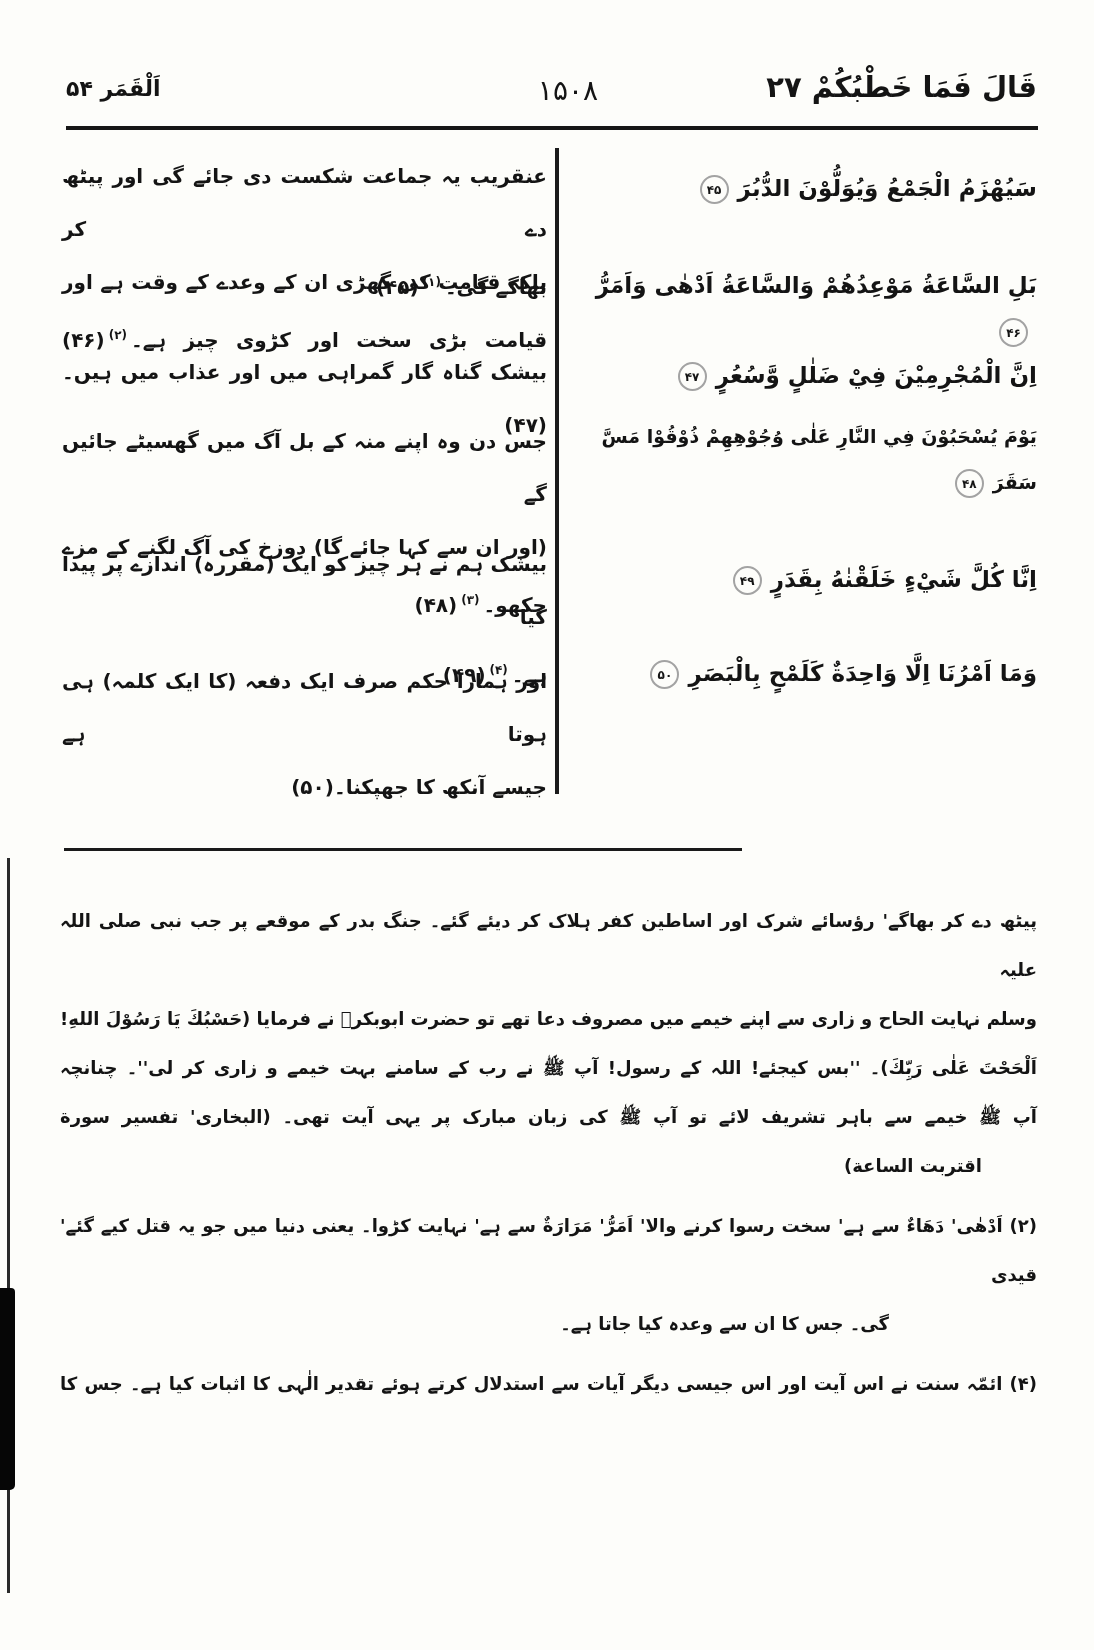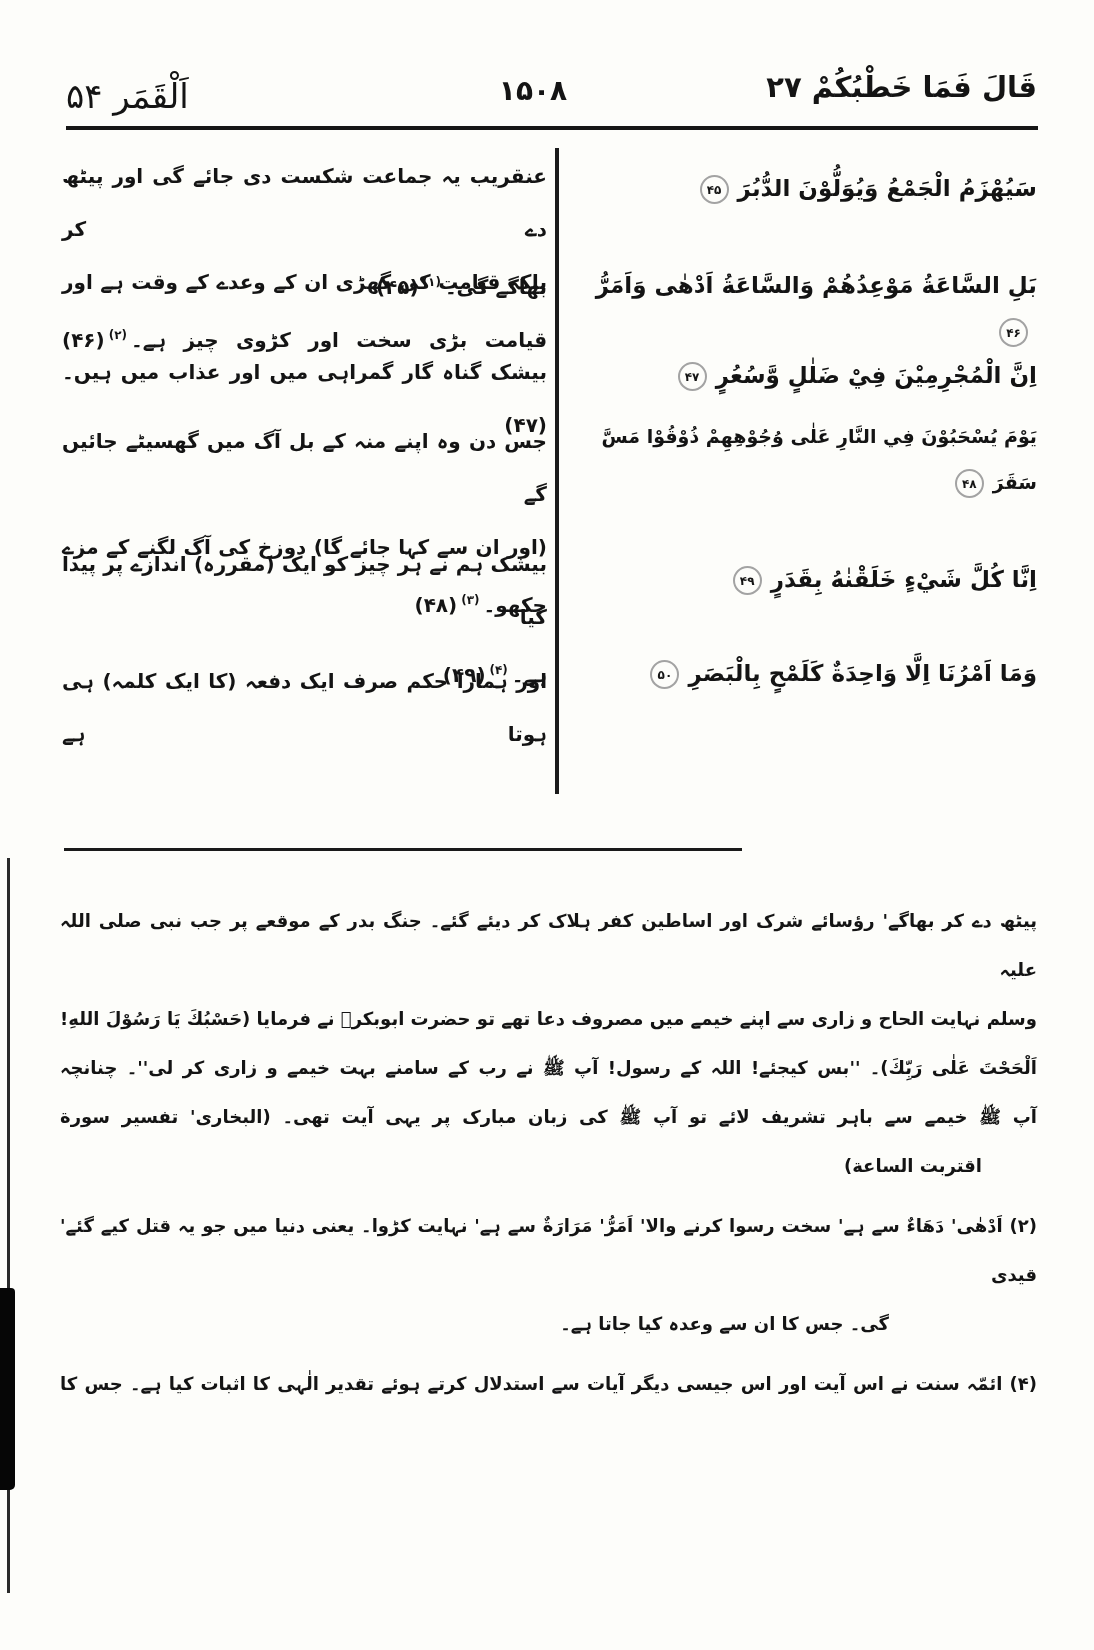--- a/index.html
+++ b/index.html
@@ -4,22 +4,22 @@
 <style>
   html,body{margin:0;padding:0;}
   body{
     width:1094px;height:1650px;position:relative;overflow:hidden;
     background:#fdfdfa;color:#141414;
     font-family:"DejaVu Sans", sans-serif;
   }
   .page{position:absolute;inset:0;}
   
   .hdr-right{position:absolute;right:57px;top:70px;font-size:29px;font-weight:bold;direction:rtl;}
-  .hdr-center{position:absolute;left:468px;top:74px;width:130px;text-align:center;font-size:28px;font-weight:bold;letter-spacing:1px;}
-  .hdr-left{position:absolute;left:66px;top:76px;font-size:34px;font-weight:normal;direction:rtl;}
+  .hdr-center{position:absolute;left:468px;top:74px;width:130px;text-align:right;font-size:28px;font-weight:normal;letter-spacing:1px;}
+  .hdr-left{position:absolute;left:66px;top:76px;font-size:22px;font-weight:bold;direction:rtl;}
   .hdr-rule{position:absolute;left:66px;top:126px;width:972px;height:4px;background:#161616;}
   
   .col-div{position:absolute;left:555px;top:148px;width:4px;height:646px;background:#1b1b1b;}
   
   .arabic-col{position:absolute;left:572px;top:0;width:465px;direction:rtl;}
   .av{position:absolute;right:0;width:465px;text-align:right;direction:rtl;
       font-size:23px;font-weight:bold;line-height:46px;}
   .av.long{font-size:19px;}
   .circle{display:inline-block;width:29px;height:29px;line-height:26px;box-sizing:border-box;
       border:2px solid #a3a3a3;border-radius:50%;font-size:12px;font-weight:bold;
@@ -86,20 +86,21 @@
       <div class="ln rt"><span>چکھو۔</span><sup class="fm">(۳)</sup><span>(۴۸)</span></div>
     </div>
 
     <div class="uv" style="top:538px">
       <div class="ln full">بیشک ہم نے ہر چیز کو ایک (مقررہ) اندازے پر پیدا کیا</div>
       <div class="ln rt"><span>ہے۔</span><sup class="fm">(۴)</sup><span>(۴۹)</span></div>
     </div>
 
     <div class="uv" style="top:655px">
       <div class="ln full">اور ہمارا حکم صرف ایک دفعہ (کا ایک کلمہ) ہی ہوتا ہے</div>
+      <div class="ln rt"><span>جیسے آنکھ کا جھپکنا۔</span><span>(۵۰)</span></div>
     </div>
 
   </div>
 
   <div class="fn-rule"></div>
 
   <div class="footnotes">
     <div class="fl full">پیٹھ دے کر بھاگے' رؤسائے شرک اور اساطین کفر ہلاک کر دیئے گئے۔ جنگ بدر کے موقعے پر جب نبی صلی اللہ علیہ</div>
     <div class="fl full">وسلم نہایت الحاح و زاری سے اپنے خیمے میں مصروف دعا تھے تو حضرت ابوبکرؓ نے فرمایا (حَسْبُكَ يَا رَسُوْلَ اللهِ!</div>
     <div class="fl full">اَلْحَحْتَ عَلٰى رَبِّكَ)۔ ''بس کیجئے! اللہ کے رسول! آپ ﷺ نے رب کے سامنے بہت خیمے و زاری کر لی''۔ چنانچہ</div>

